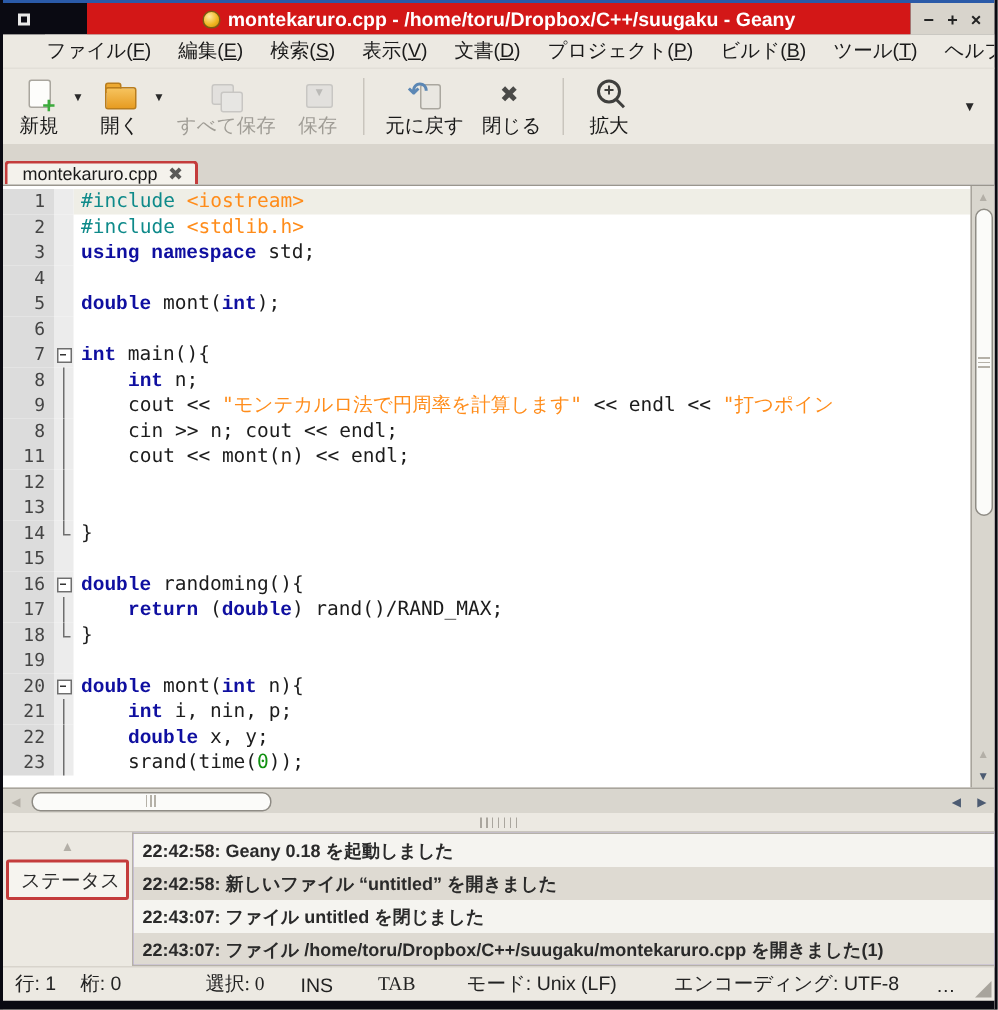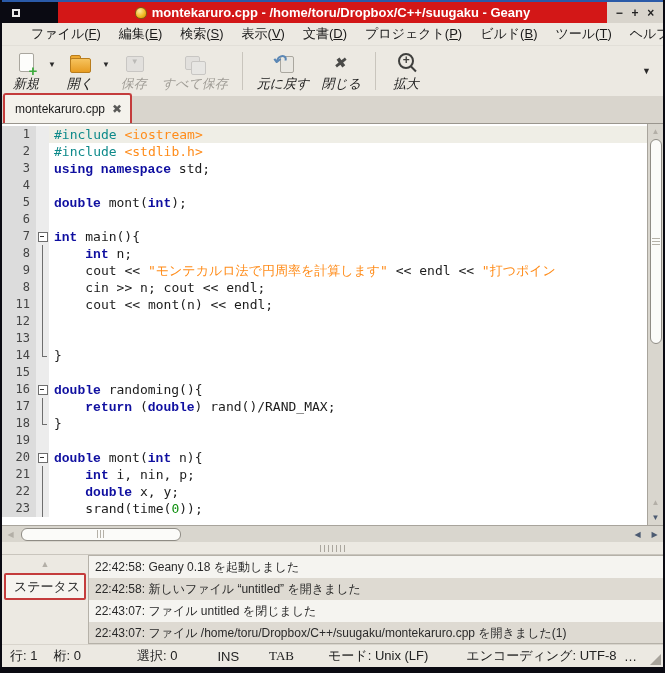--- a/index.html
+++ b/index.html
@@ -46,21 +46,21 @@
   .geany-icon{width:12px;height:12px;border-radius:50% 50% 45% 45%;background:radial-gradient(circle at 35% 30%, #ffe9a0, #f0b51e 60%, #c88a10);border:1px solid #7c5c12;flex:none;}
   .title-text{color:#ffffff;font-weight:bold;font-size:13px;white-space:nowrap;}
   .win-controls{width:56px;background:var(--title-gray);display:flex;align-items:center;justify-content:space-evenly;}
   .win-btn{color:#222;font-weight:bold;font-size:12px;line-height:12px;cursor:default;}
   
   .menubar{height:23px;flex:none;background:var(--ui-bg);display:flex;align-items:center;padding-left:20px;gap:0;white-space:nowrap;overflow:hidden;border-bottom:1px solid #e2dfd8;}
   .menu-item{font-size:13px;color:#1a1a1a;padding:2px 9px;}
   .menu-item u{text-decoration:underline;}
   
   .toolbar{height:50px;flex:none;background:var(--ui-bg);display:flex;align-items:center;padding:2px 4px 2px 2px;}
-  .tool-btn{display:flex;flex-direction:column;align-items:center;justify-content:flex-end;padding:1px 6px;min-width:44px;font-style:italic;}
+  .tool-btn{display:flex;flex-direction:column;align-items:center;justify-content:flex-end;padding:1px 6px;min-width:44px;}
   .tool-btn .tool-label{font-size:13px;color:#1a1a1a;line-height:15px;white-space:nowrap;}
   .tool-btn.disabled .tool-label{color:var(--disabled-text);}
   .tool-btn.disabled .icon{opacity:.55;filter:grayscale(1);}
   .tool-drop{font-size:8px;color:#2a2a2a;align-self:center;margin:0 2px 14px 0;}
   .tool-sep{width:1px;height:38px;background:var(--ui-border);margin:0 8px;}
   .tool-overflow{margin-left:auto;font-size:9px;color:#2a2a2a;padding-right:8px;}
   .icon{width:24px;height:24px;position:relative;flex:none;}
   .new-document-icon::before{content:"";position:absolute;left:5px;top:1px;width:13px;height:17px;background:#fdfdfb;border:1px solid #a9a69e;border-radius:2px;}
   .new-document-icon::after{content:"+";position:absolute;right:1px;bottom:-1px;color:#3cab3c;font-weight:bold;font-size:15px;line-height:12px;}
   .open-folder-icon::before{content:"";position:absolute;left:2px;top:3px;width:9px;height:5px;background:#eda932;border:1px solid #b97d1d;border-radius:2px 2px 0 0;}
@@ -69,21 +69,21 @@
   .save-icon::after{content:"▼";position:absolute;left:9px;top:5px;font-size:8px;color:#97948c;}
   .save-all-icon::before{content:"";position:absolute;left:2px;top:4px;width:13px;height:12px;background:#dcdad4;border:1px solid #aeaba3;border-radius:2px;}
   .save-all-icon::after{content:"";position:absolute;left:8px;top:9px;width:13px;height:12px;background:#e6e4de;border:1px solid #aeaba3;border-radius:2px;}
   .revert-icon::before{content:"";position:absolute;left:9px;top:4px;width:12px;height:15px;background:#e9e7e1;border:1px solid #aaa79f;border-radius:2px;}
   .revert-icon::after{content:"↶";position:absolute;left:1px;top:-1px;color:#5b87b5;font-weight:bold;font-size:16px;}
   .close-document-icon::before{content:"✖";position:absolute;left:4px;top:2px;font-size:15px;color:#4a4a48;}
   .zoom-in-icon::before{content:"+";position:absolute;left:4px;top:1px;width:12px;height:12px;border:2px solid #3f3f3d;border-radius:50%;font-size:12px;line-height:11px;text-align:center;color:#3f3f3d;font-weight:bold;}
   .zoom-in-icon::after{content:"";position:absolute;left:16px;top:16px;width:7px;height:2px;background:#3f3f3d;transform:rotate(45deg);}
   
   .tabbar{height:27px;flex:none;background:var(--tabbar-bg);display:flex;align-items:flex-end;padding-left:1px;}
-  .doc-tab{height:30px;background:var(--tab-bg);border:2px solid var(--tab-red);border-bottom:none;border-radius:3px 3px 0 0;display:flex;align-items:center;gap:7px;padding:0 8px 0 10px;}
+  .doc-tab{height:16px;background:var(--tab-bg);border:2px solid var(--tab-red);border-bottom:none;border-radius:3px 3px 0 0;display:flex;align-items:center;gap:7px;padding:0 8px 0 10px;}
   .doc-tab .tab-label{font-size:12px;color:#1a1a1a;white-space:nowrap;}
   .tab-close{font-size:12px;color:#5a5a58;line-height:12px;}
   
   .editor{flex:1;display:flex;flex-direction:column;min-height:0;background:var(--code-bg);border-top:1px solid #9a968e;}
   .code-region{flex:1;display:flex;min-height:0;}
   .code-scroll{flex:1;overflow:hidden;display:flex;flex-direction:column;background:var(--code-bg);padding-top:2px;}
   .code-line{display:flex;height:17px;flex:none;}
   .ln{width:34px;flex:none;text-align:right;padding-right:6px;background:var(--num-margin);color:var(--linenum);font:12px/17px "DejaVu Sans Mono", monospace;}
   .fold-cell{width:13px;flex:none;background:var(--fold-margin);position:relative;}
   .fold-cell.open::before{content:"";position:absolute;left:2px;top:4px;width:8px;height:8px;background:#fff;border:1px solid #6e6e6e;}
@@ -111,29 +111,29 @@
   .hthumb::after{content:"";width:8px;height:8px;background:repeating-linear-gradient(90deg,#b5b1a8 0 1px, transparent 1px 3px);}
   
   .splitter{height:13px;flex:none;background:var(--ui-bg);display:flex;align-items:center;justify-content:center;border-bottom:1px solid var(--ui-border);}
   .splitter .grip{width:26px;height:7px;background:repeating-linear-gradient(90deg,#aaa69e 0 1px, transparent 1px 4px);}
   
   .panel{height:89px;flex:none;display:flex;background:var(--ui-bg);}
   .panel-side{width:86px;flex:none;display:flex;flex-direction:column;padding-top:1px;}
   .panel-up{height:16px;text-align:center;font-size:9px;color:var(--arrow-dis);line-height:16px;}
   .panel-tab{height:27px;line-height:24px;font-size:13px;color:#2a2a2a;padding-left:8px;margin:1px 2px;}
   .panel-tab.active{background:#f6f4ef;border:2px solid var(--tab-red);border-radius:2px;}
-  .panel-msgs{flex:1;background:#c4b5fd;border:1px solid #b5b1a8;border-right:none;overflow:hidden;}
+  .panel-msgs{flex:1;background:#c4b5fd;border:1px solid #b5b1a8;border-right:none;overflow:hidden;font-weight:bold;}
   .msg-row{height:22px;line-height:22px;font-size:12px;color:#2a2a2a;padding-left:6px;white-space:nowrap;overflow:hidden;background:#f5f4f0;}
   .msg-row:nth-child(even){background:#dedad2;}
   
   .statusbar{height:23px;flex:none;background:var(--ui-bg);border-top:1px solid #d8d4cc;display:flex;align-items:center;padding:0 8px;font-size:13px;color:#222;position:relative;}
   .sb-item{white-space:nowrap;}
   .sb-item:nth-child(1){margin-right:16px;}
   .sb-item:nth-child(2){margin-right:56px;}
-  .sb-item:nth-child(3){margin-right:40px;}
+  .sb-item:nth-child(3){margin-right:24px;font-family:Liberation Serif, serif;}
   .sb-item:nth-child(4){margin-right:30px;}
   .sb-item:nth-child(5){margin-right:34px;font-family:Liberation Serif, serif;}
   .sb-item:nth-child(6){margin-right:38px;}
   .sb-item:nth-child(8){margin-left:auto;margin-right:18px;}
   .resize-grip{position:absolute;right:2px;bottom:2px;width:0;height:0;border-left:11px solid transparent;border-bottom:11px solid #a8a49c;}
   .bottomstrip{height:6px;flex:none;background:var(--frame);}
 </style>
 </head>
 <body>
 
@@ -172,26 +172,26 @@
         <span class="icon new-document-icon"></span>
         <span class="tool-label">新規</span>
       </div>
       <span class="tool-drop">▼</span>
       <div class="tool-btn">
         <span class="icon open-folder-icon"></span>
         <span class="tool-label">開く</span>
       </div>
       <span class="tool-drop">▼</span>
       <div class="tool-btn disabled">
+        <span class="icon save-all-icon"></span>
+        <span class="tool-label">すべて保存</span>
+      </div>
+      <div class="tool-btn disabled">
         <span class="icon save-icon"></span>
         <span class="tool-label">保存</span>
-      </div>
-      <div class="tool-btn disabled">
-        <span class="icon save-all-icon"></span>
-        <span class="tool-label">すべて保存</span>
       </div>
       <div class="tool-sep"></div>
       <div class="tool-btn">
         <span class="icon revert-icon"></span>
         <span class="tool-label">元に戻す</span>
       </div>
       <div class="tool-btn">
         <span class="icon close-document-icon"></span>
         <span class="tool-label">閉じる</span>
       </div>

